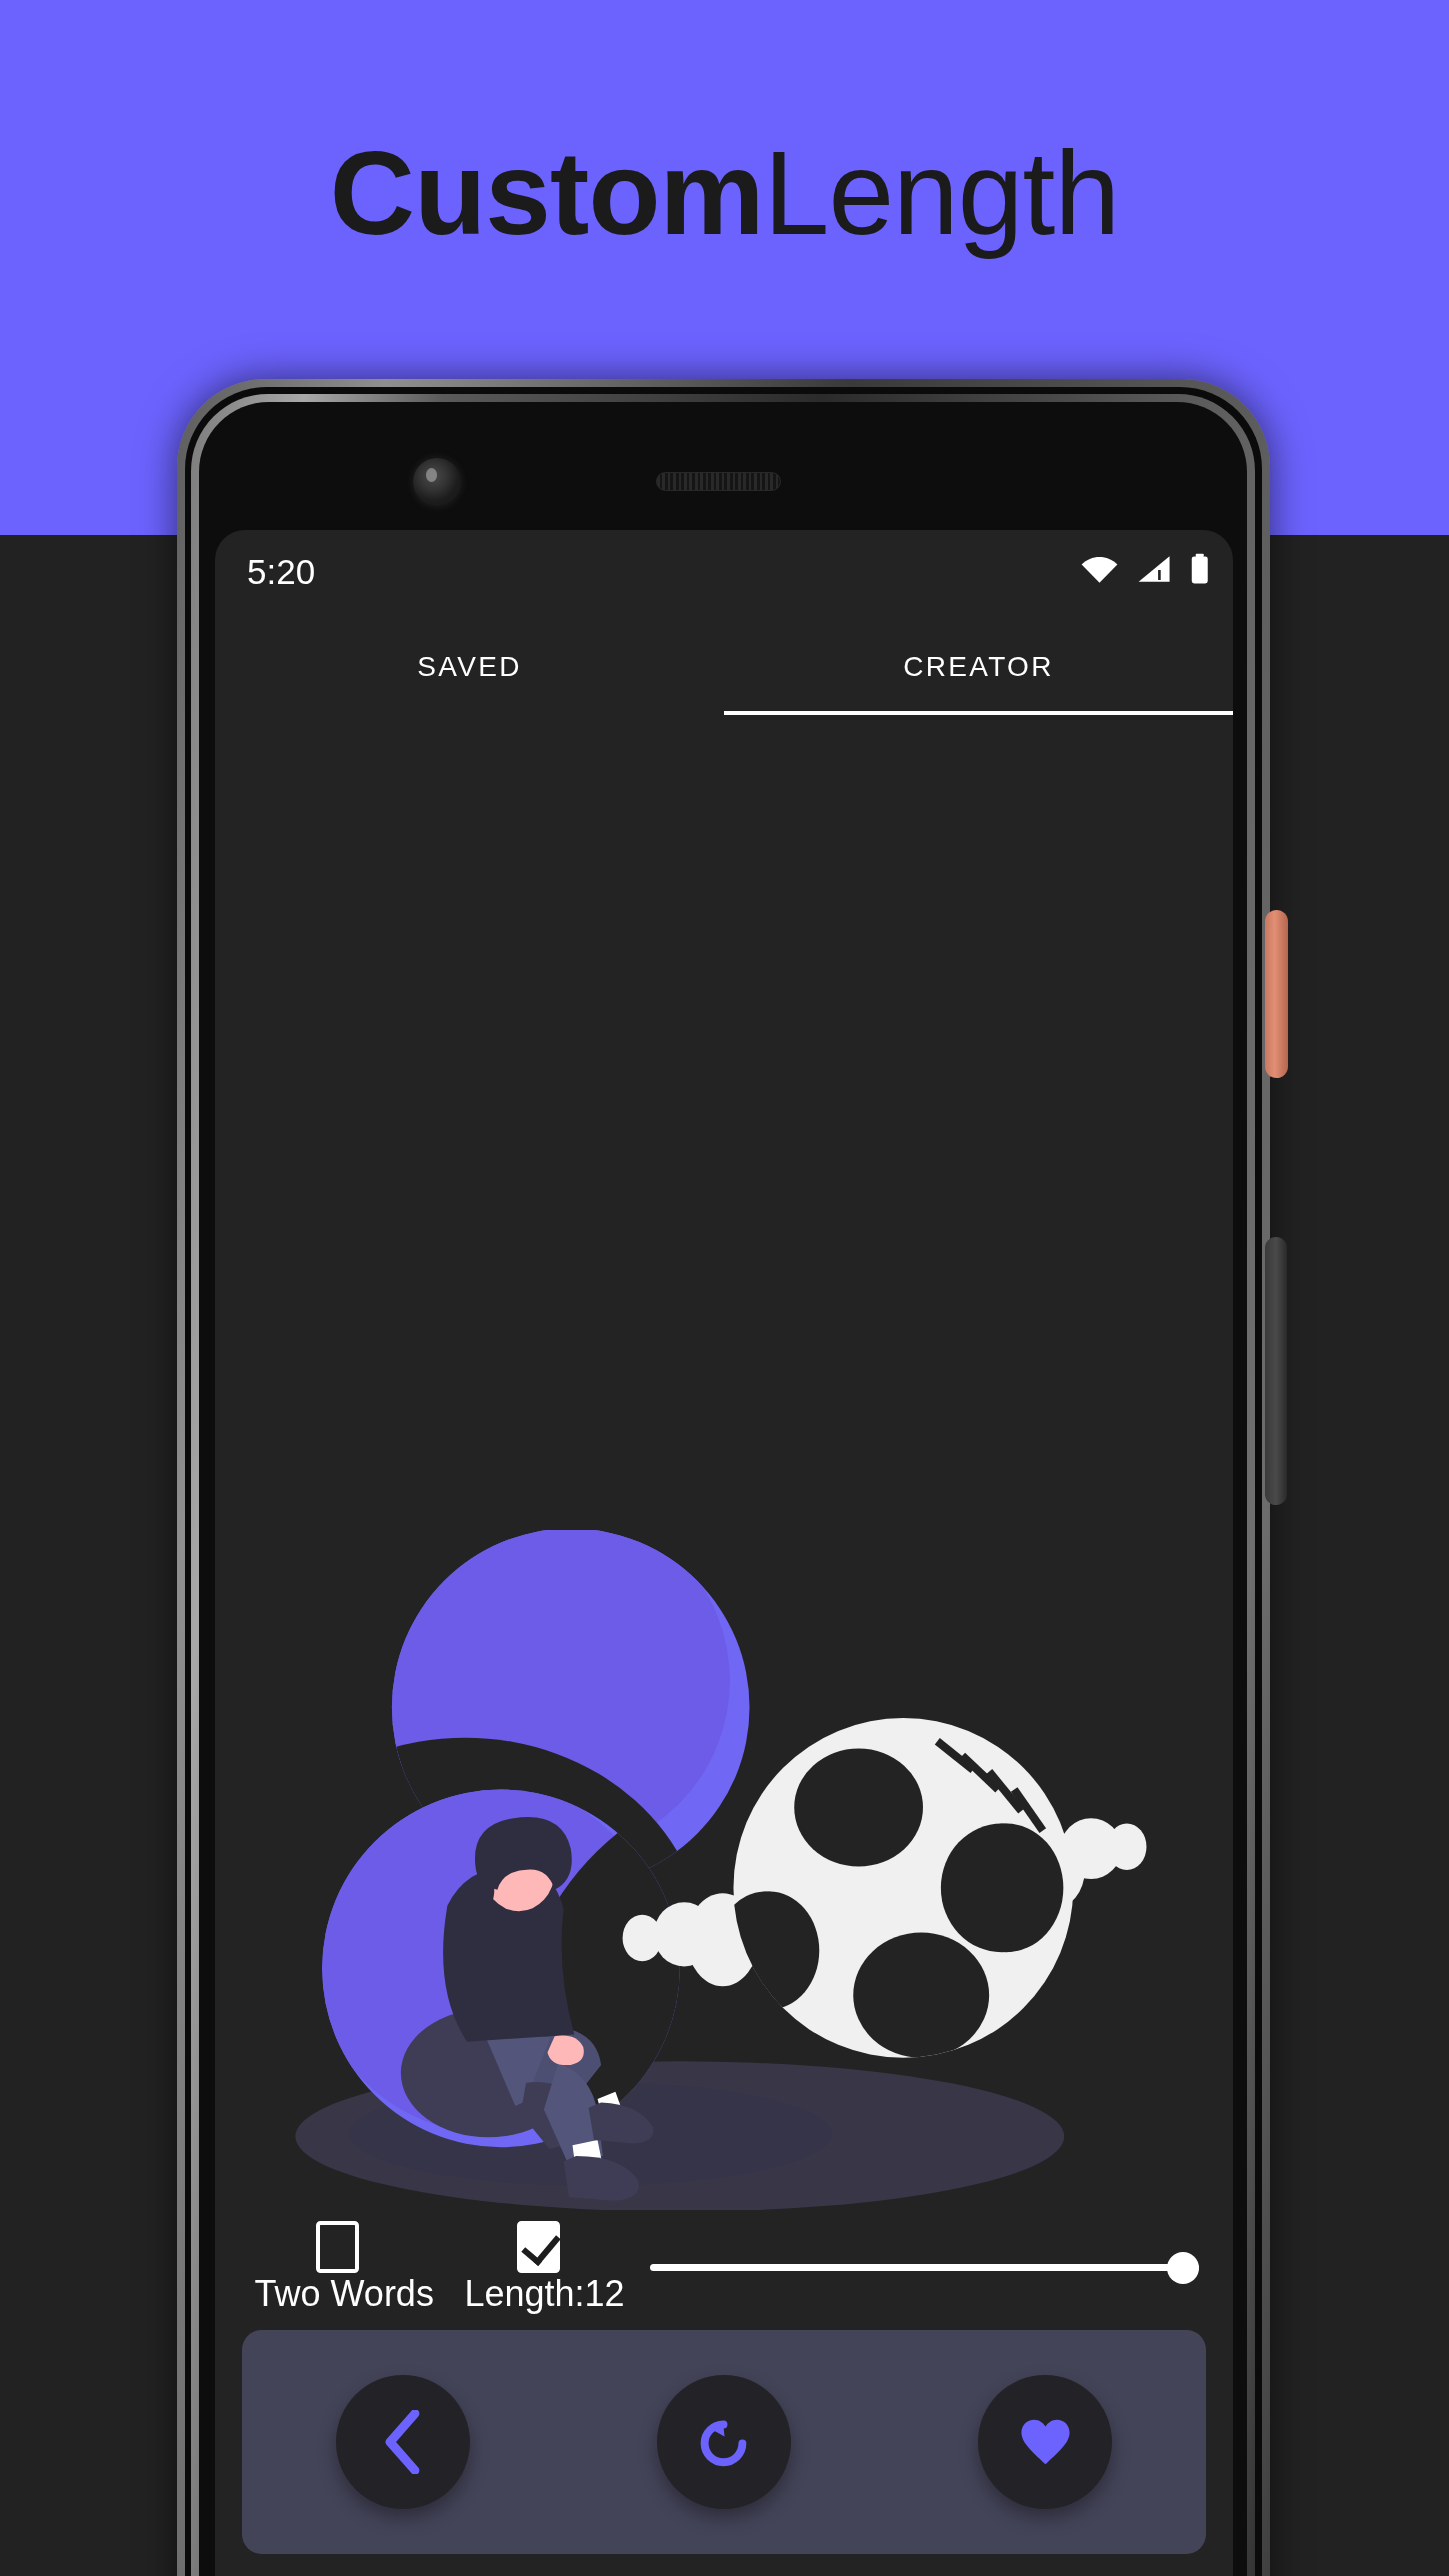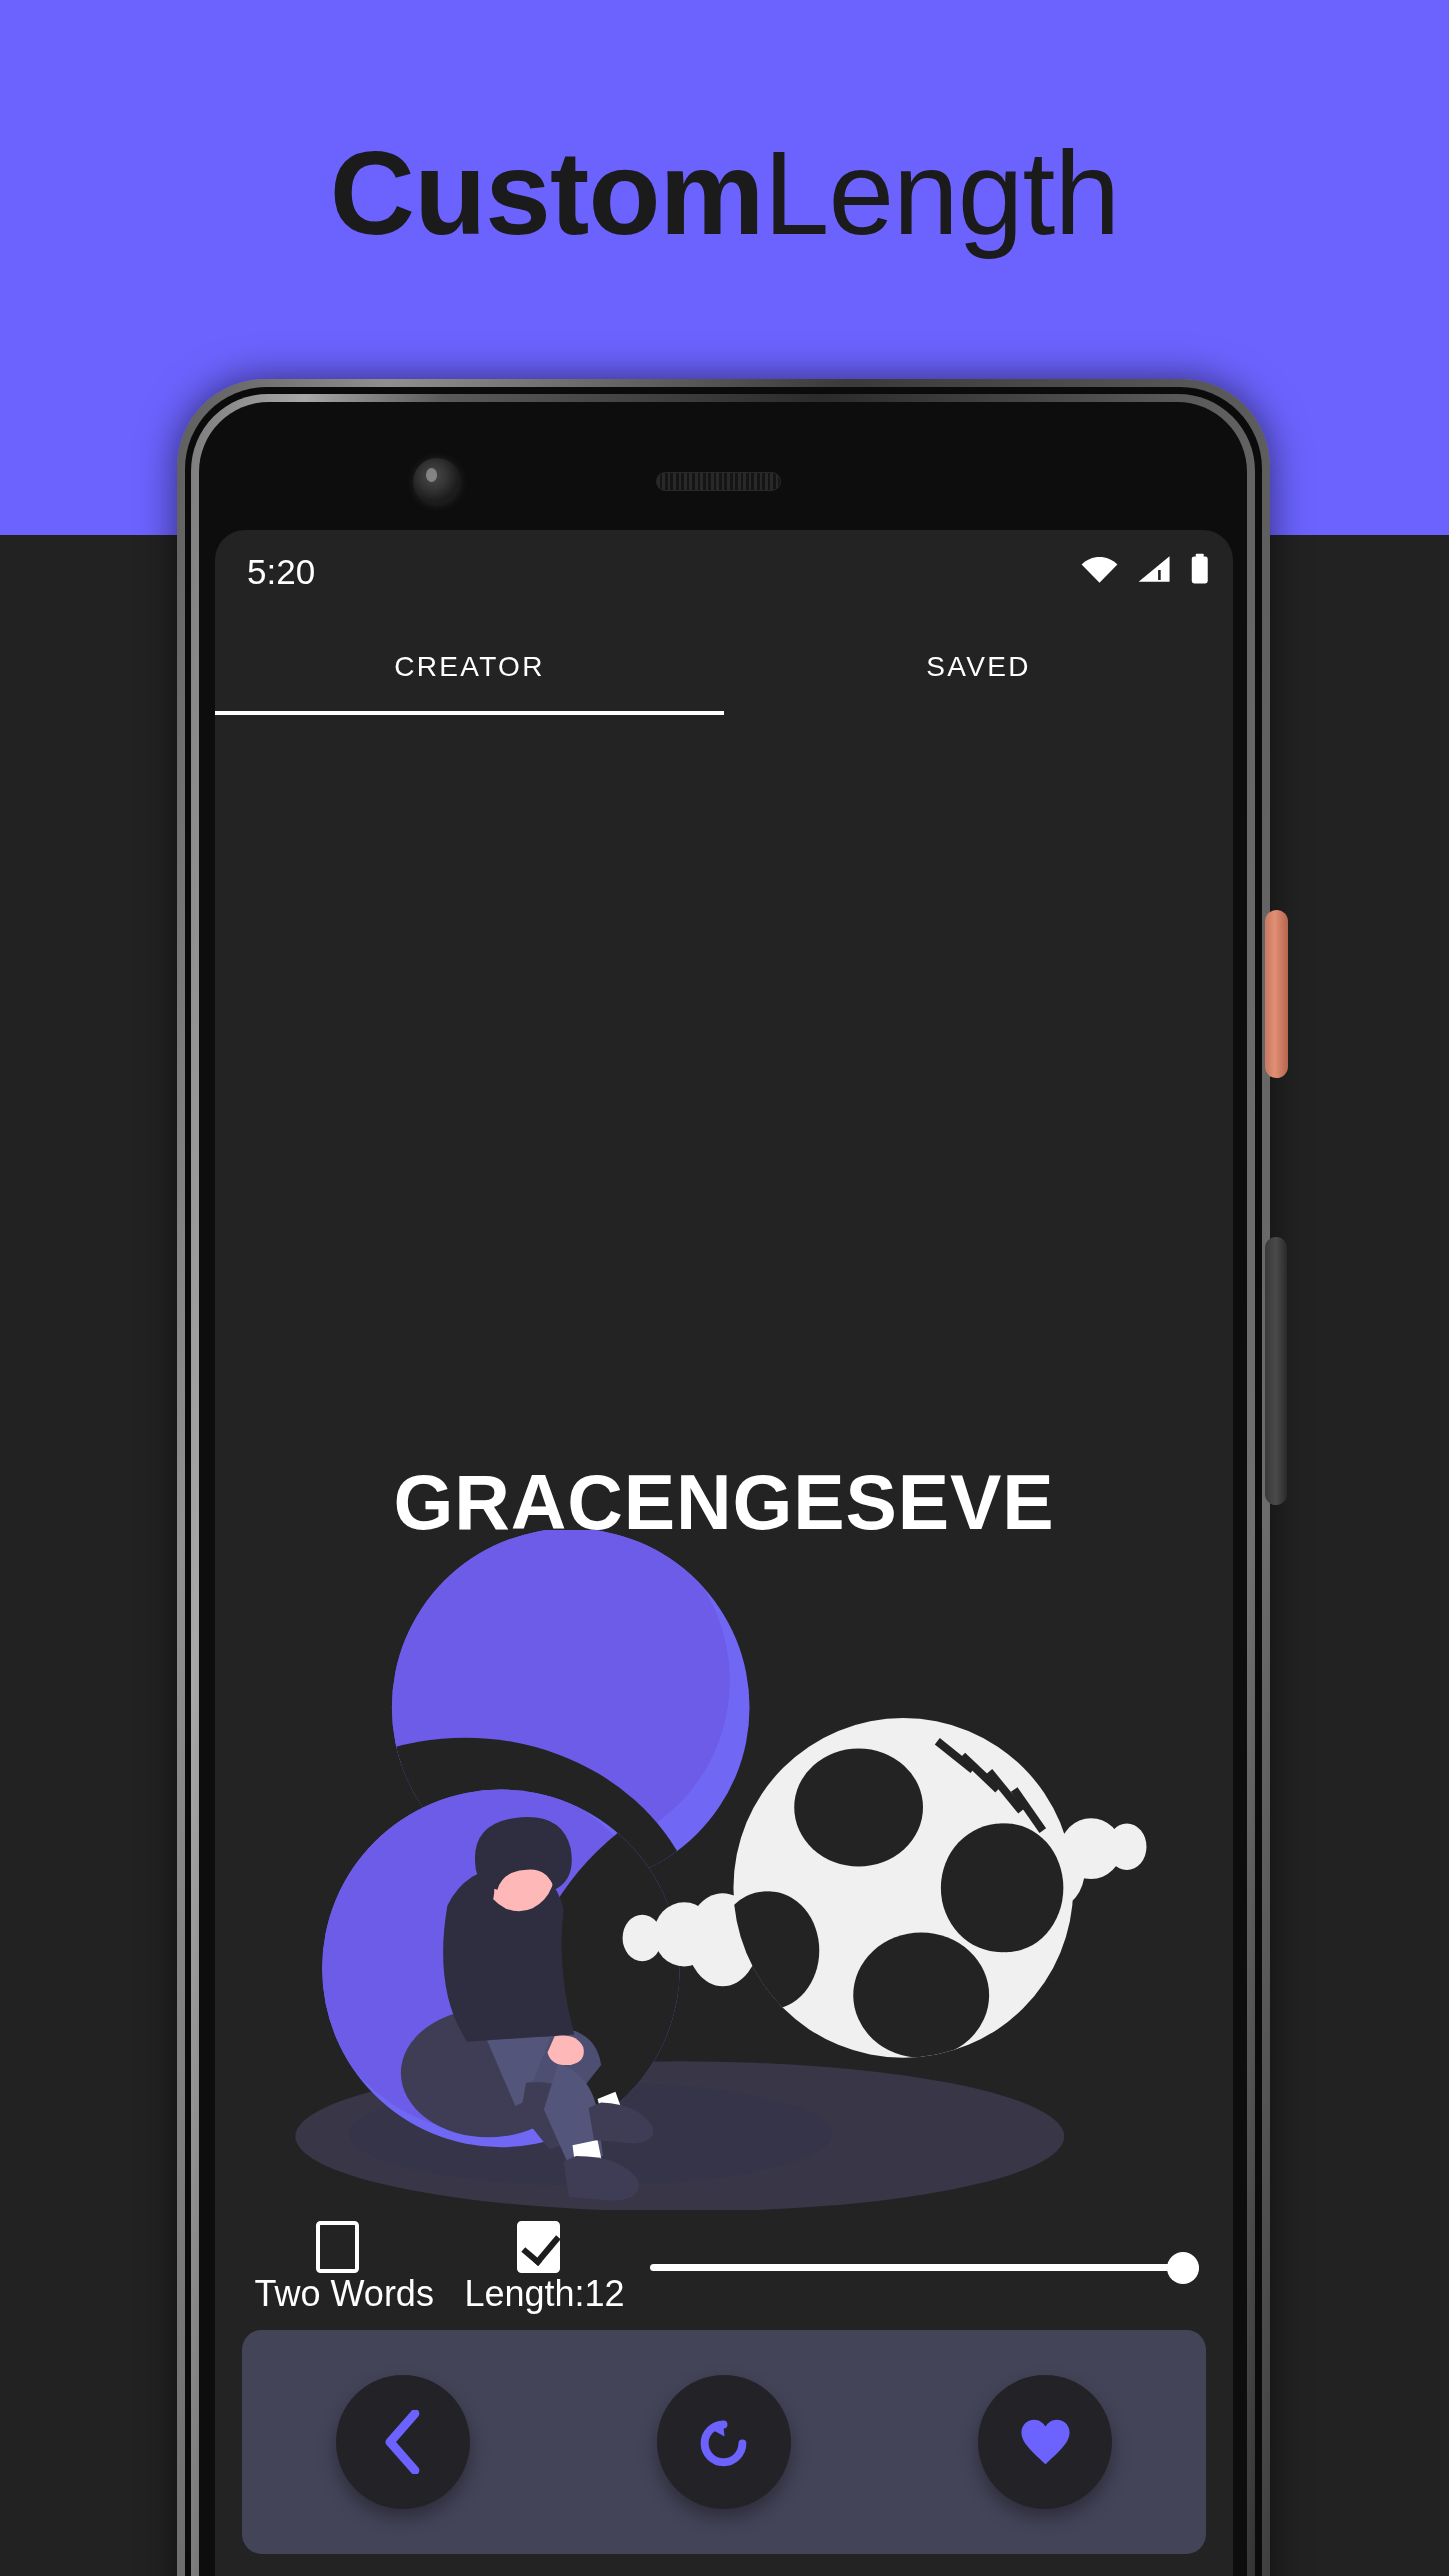--- a/index.html
+++ b/index.html
@@ -227,29 +227,28 @@
       </svg>
       <svg class="sbicon" width="21.5" height="32" viewBox="0 0 14 20">
         <rect x="4.4" y="0" width="5.2" height="2.2" rx=".6" fill="#ffffff"></rect>
         <rect x="1.8" y="1.8" width="10.4" height="17.6" rx="1.6" fill="#ffffff"></rect>
       </svg>
     </div>
   </div>
 
   <div id="tab-bar">
     <div class="tab">
+      <span class="tab-label">SAVED</span>
+    </div>
+    <div class="tab">
       <span class="tab-label">CREATOR</span>
       <span class="tab-indicator"></span>
     </div>
-    <div class="tab">
-      <span class="tab-label">SAVED</span>
-    </div>
-  </div>
-
-  <div id="generated-word">GRACENGESEVE</div>
+  </div>
+
 
   <svg id="illustration" viewBox="0 0 1180 760" preserveAspectRatio="xMidYMid meet">
     <defs>
       <clipPath id="clipBigCircle">
         <circle cx="418" cy="198" r="200"></circle>
       </clipPath>
       <clipPath id="clipSmallCircle">
         <circle cx="340" cy="490" r="200"></circle>
       </clipPath>
       <clipPath id="clipPlanet">

